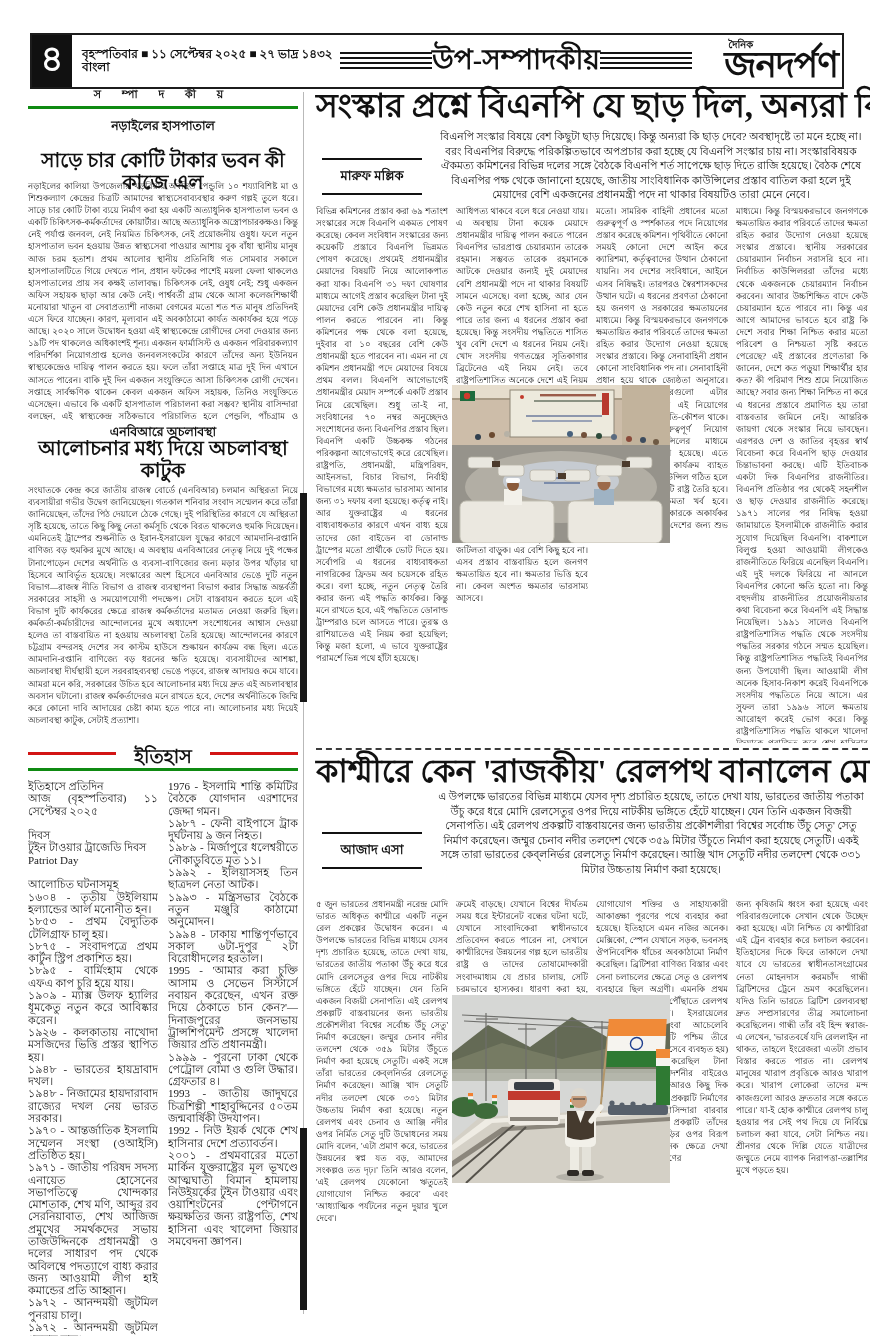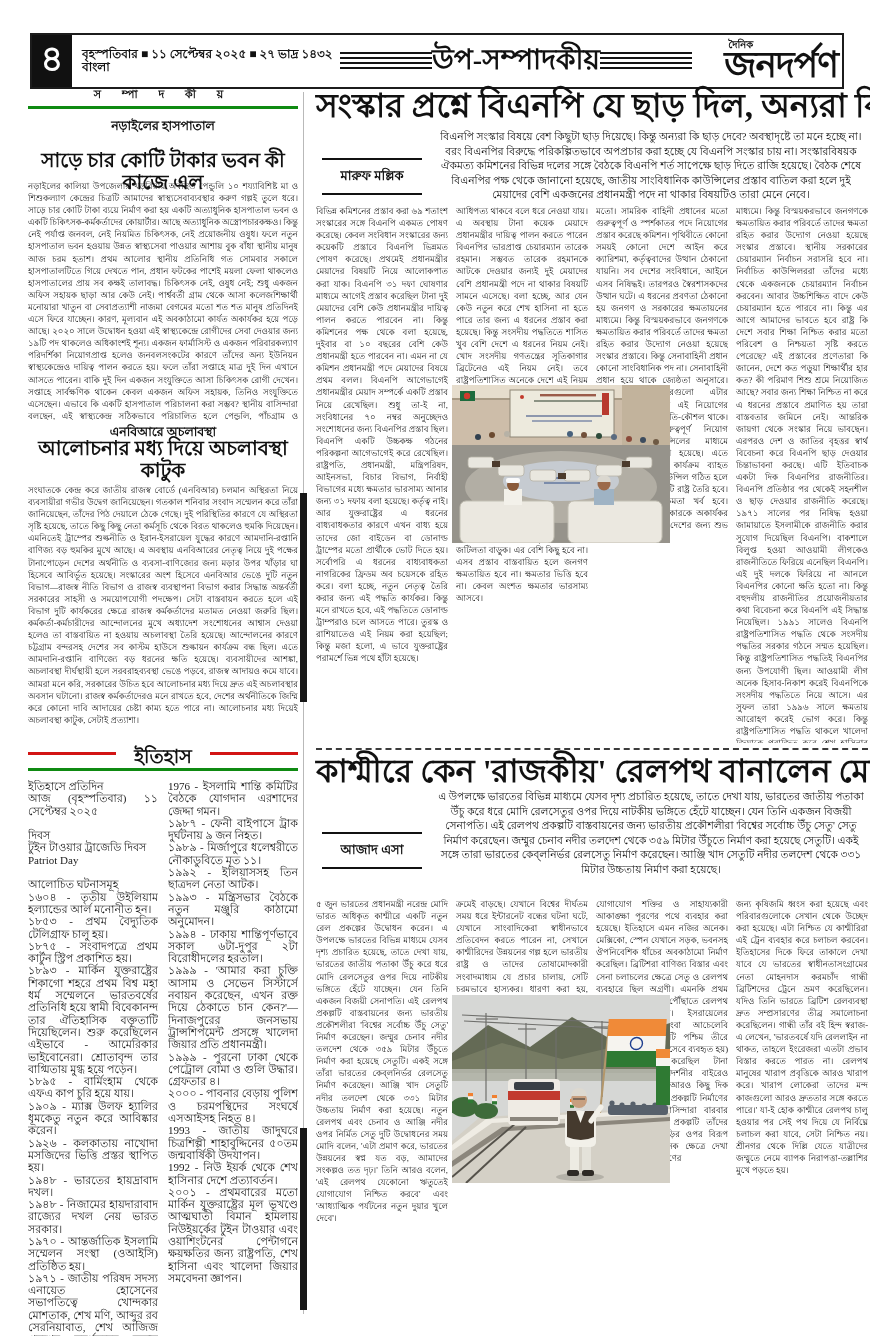--- a/index.html
+++ b/index.html
@@ -93,41 +93,39 @@
         <div class="hist-item">আজ (বৃহস্পতিবার) ১১ সেপ্টেম্বর ২০২৫</div>
         <div class="hist-item"></div>
         <div class="hist-item">দিবস</div>
         <div class="hist-item">টুইন টাওয়ার ট্রাজেডি দিবস</div>
         <div class="hist-item">Patriot Day</div>
         <div class="hist-item"></div>
         <div class="hist-item">আলোচিত ঘটনাসমূহ</div>
         <div class="hist-item">১৬০৪ - তৃতীয় উইলিয়াম হল্যান্ডের আর্ল মনোনীত হন।</div>
         <div class="hist-item">১৮৫৩ - প্রথম বৈদ্যুতিক টেলিগ্রাফ চালু হয়।</div>
         <div class="hist-item">১৮৭৫ - সংবাদপত্রে প্রথম কার্টুন স্ট্রিপ প্রকাশিত হয়।</div>
-        <div class="hist-item">১৮৯৩ - মার্কিন যুক্তরাষ্ট্রের শিকাগো শহরে প্রথম বিশ্ব মহা ধর্ম সম্মেলনে ভারতবর্ষের প্রতিনিধি হয়ে স্বামী বিবেকানন্দ তার ঐতিহাসিক বক্তৃতাটি দিয়েছিলেন। শুরু করেছিলেন এইভাবে - আমেরিকার ভাইবোনেরা। শ্রোতাবৃন্দ তার বাগ্মিতায় মুগ্ধ হয়ে পড়েন।</div>
         <div class="hist-item">১৮৯৫ - বার্মিংহাম থেকে এফএ কাপ চুরি হয়ে যায়।</div>
         <div class="hist-item">১৯০৯ - ম্যাক্স উলফ হ্যালির ধূমকেতু নতুন করে আবিষ্কার করেন।</div>
         <div class="hist-item">১৯২৬ - কলকাতায় নাখোদা মসজিদের ভিত্তি প্রস্তর স্থাপিত হয়।</div>
         <div class="hist-item">১৯৪৮ - ভারতের হায়দ্রাবাদ দখল।</div>
         <div class="hist-item">১৯৪৮ - নিজামের হায়দারাবাদ রাজ্যের দখল নেয় ভারত সরকার।</div>
         <div class="hist-item">১৯৭০ - আন্তর্জাতিক ইসলামি সম্মেলন সংস্থা (ওআইসি) প্রতিষ্ঠিত হয়।</div>
         <div class="hist-item">১৯৭১ - জাতীয় পরিষদ সদস্য এনায়েত হোসেনের সভাপতিত্বে খোন্দকার মোশতাক, শেখ মণি, আব্দুর রব সেরনিয়াবাত, শেখ আজিজ প্রমুখের সমর্থকদের সভায় তাজউদ্দিনকে প্রধানমন্ত্রী ও দলের সাধারণ পদ থেকে অবিলম্বে পদত্যাগে বাধ্য করার জন্য আওয়ামী লীগ হাই কমান্ডের প্রতি আহ্বান।</div>
         <div class="hist-item">১৯৭২ - আনন্দময়ী জুটমিল পুনরায় চালু।</div>
         <div class="hist-item">১৯৭২ - আনন্দময়ী জুটমিল পুনরায় চালু।</div>
       </div>
     <div class="hist-col" style="left:140px;">
         <div class="hist-item">1976 - ইসলামি শান্তি কমিটির বৈঠকে যোগদান এরশাদের জেদ্দা গমন।</div>
         <div class="hist-item">১৯৮৭ - ফেনী বাইপাসে ট্রাক দুর্ঘটনায় ৯ জন নিহত।</div>
         <div class="hist-item">১৯৮৯ - মির্জাপুরে ধলেশ্বরীতে নৌকাডুবিতে মৃত ১১।</div>
         <div class="hist-item">১৯৯২ - ইলিয়াসসহ তিন ছাত্রদল নেতা আটক।</div>
         <div class="hist-item">১৯৯৩ - মন্ত্রিসভার বৈঠকে নতুন মঞ্জুরি কাঠামো অনুমোদন।</div>
         <div class="hist-item">১৯৯৪ - ঢাকায় শান্তিপূর্ণভাবে সকাল ৬টা-দুপুর ২টা বিরোধীদলের হরতাল।</div>
-        <div class="hist-item">১৯৯৯ - 'আমার করা চুক্তি আসাম ও সেভেন সিস্টার্সে নবায়ন করেছেন, এখন রক্ত দিয়ে ঠেকাতে চান কেন?'—দিনাজপুরের জনসভায় ট্রান্সশিপমেন্ট প্রসঙ্গে খালেদা জিয়ার প্রতি প্রধানমন্ত্রী।</div>
+        <div class="hist-item">1995 - 'আমার করা চুক্তি আসাম ও সেভেন সিস্টার্সে নবায়ন করেছেন, এখন রক্ত দিয়ে ঠেকাতে চান কেন?'—দিনাজপুরের জনসভায় ট্রান্সশিপমেন্ট প্রসঙ্গে খালেদা জিয়ার প্রতি প্রধানমন্ত্রী।</div>
         <div class="hist-item">১৯৯৯ - পুরনো ঢাকা থেকে পেট্রোল বোমা ও গুলি উদ্ধার। গ্রেফতার ৪।</div>
-        <div class="hist-item">২০০০ - পাবনার বেড়ায় পুলিশ ও চরমপন্থিদের সংঘর্ষে এসআইসহ নিহত ৪।</div>
         <div class="hist-item">1993 - জাতীয় জাদুঘরে চিত্রশিল্পী শাহাবুদ্দিনের ৫০তম জন্মবার্ষিকী উদযাপন।</div>
         <div class="hist-item">1992 - নিউ ইয়র্ক থেকে শেখ হাসিনার দেশে প্রত্যাবর্তন।</div>
         <div class="hist-item">২০০১ - প্রথমবারের মতো মার্কিন যুক্তরাষ্ট্রের মূল ভূখণ্ডে আত্মঘাতী বিমান হামলায় নিউইয়র্কের টুইন টাওয়ার এবং ওয়াশিংটনের পেন্টাগনে ক্ষয়ক্ষতির জন্য রাষ্ট্রপতি, শেখ হাসিনা এবং খালেদা জিয়ার সমবেদনা জ্ঞাপন।</div>
       </div>
   </div>
 
   <div class="vdivider"></div>
   <div class="vdivider-bold" style="top:493px;height:209px;"></div>
   <div class="vdivider-bold" style="top:1128px;height:182px;"></div>
 

